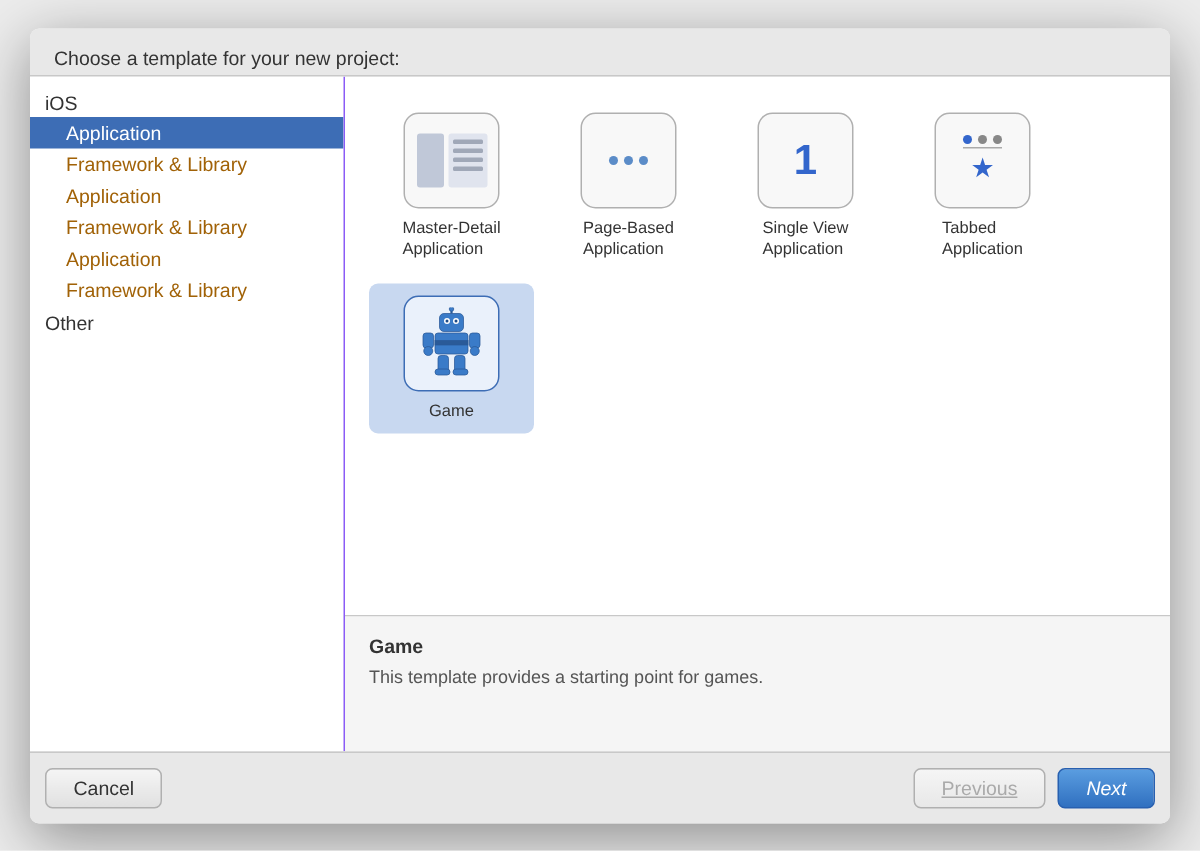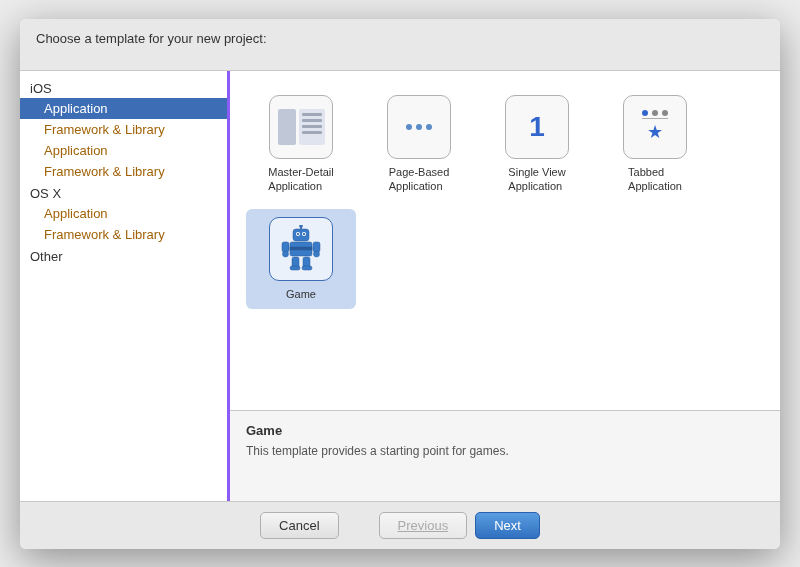--- a/index.html
+++ b/index.html
@@ -22,36 +22,36 @@
       width: 760px;
       height: 530px;
       display: flex;
       flex-direction: column;
       overflow: hidden;
     }
 
     .dialog-header {
       background: #e8e8e8;
       border-bottom: 1px solid #c8c8c8;
-      padding: 12px 16px 24px;
+      padding: 12px 16px 4px;
       font-size: 13px;
       color: #333;
     }
 
     .dialog-body {
       display: flex;
       flex: 1;
       overflow: hidden;
     }
 
     
     .sidebar {
       width: 210px;
       background: #ffffff;
-      border-right: 3px solid #8b5cf6;
+      border-right: 1px solid #8b5cf6;
       overflow-y: auto;
       padding-top: 6px;
     }
 
     .sidebar-section-header {
       font-size: 13px;
       color: #333;
       font-weight: 500;
       padding: 4px 10px 2px;
       cursor: default;
@@ -235,21 +235,21 @@
       line-height: 1.5;
     }
 
     
     .dialog-footer {
       background: #e8e8e8;
       border-top: 1px solid #c8c8c8;
       padding: 10px 10px;
       display: flex;
       align-items: center;
-      justify-content: center;
+      justify-content: space-between;
       gap: 40px;
     }
 
     .footer-right {
       display: flex;
       gap: 8px;
     }
 
     .btn {
       padding: 5px 18px;
@@ -258,20 +258,21 @@
       cursor: pointer;
       border: 1px solid #b0b0b0;
       background: linear-gradient(to bottom, #f5f5f5, #e0e0e0);
       color: #333;
     }
 
     .btn-primary {
       background: linear-gradient(to bottom, #5a9de0, #3070c0);
       border: 1px solid #2860b0;
       color: white;
+      font-style: italic;
     }
 
     .btn-disabled {
       color: #aaa;
       background: linear-gradient(to bottom, #f5f5f5, #e8e8e8);
       text-decoration: underline;
     }
   </style>
 </head>
 <body>
@@ -286,21 +287,20 @@
 
     <div class="sidebar">
 
       <div class="sidebar-section-header">iOS</div>
       <div class="sidebar-item selected">Application</div>
       <div class="sidebar-item">Framework &amp; Library</div>
 
       <div class="sidebar-item">Application</div>
       <div class="sidebar-item">Framework &amp; Library</div>
 
-      <div class="sidebar-section-header">OS X</div>
       <div class="sidebar-item">Application</div>
       <div class="sidebar-item">Framework &amp; Library</div>
 
       <div class="sidebar-section-header">Other</div>
     </div>
 
     <div class="main-content">
 
       <div class="template-grid">
 

